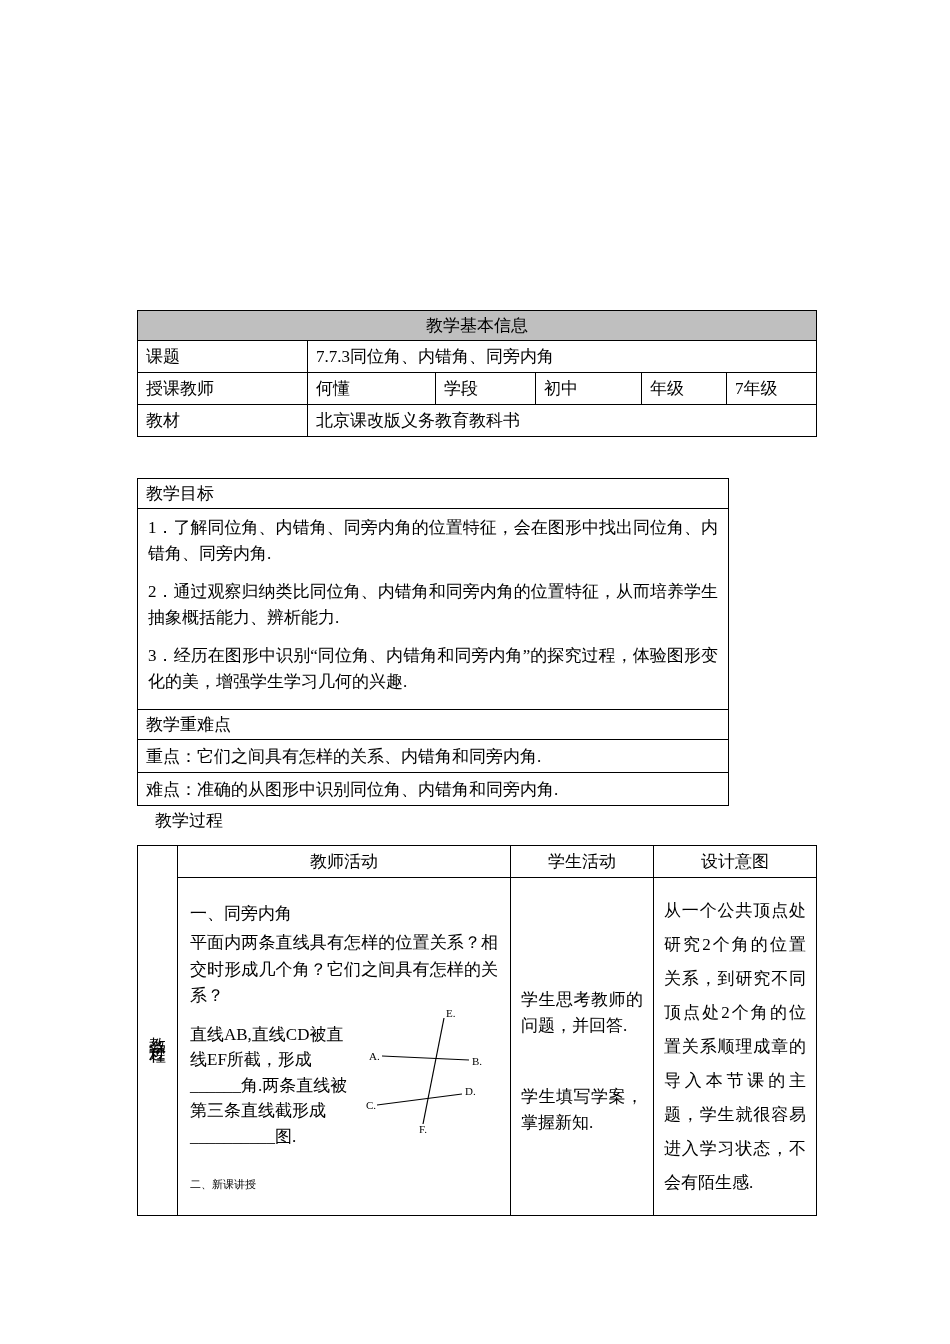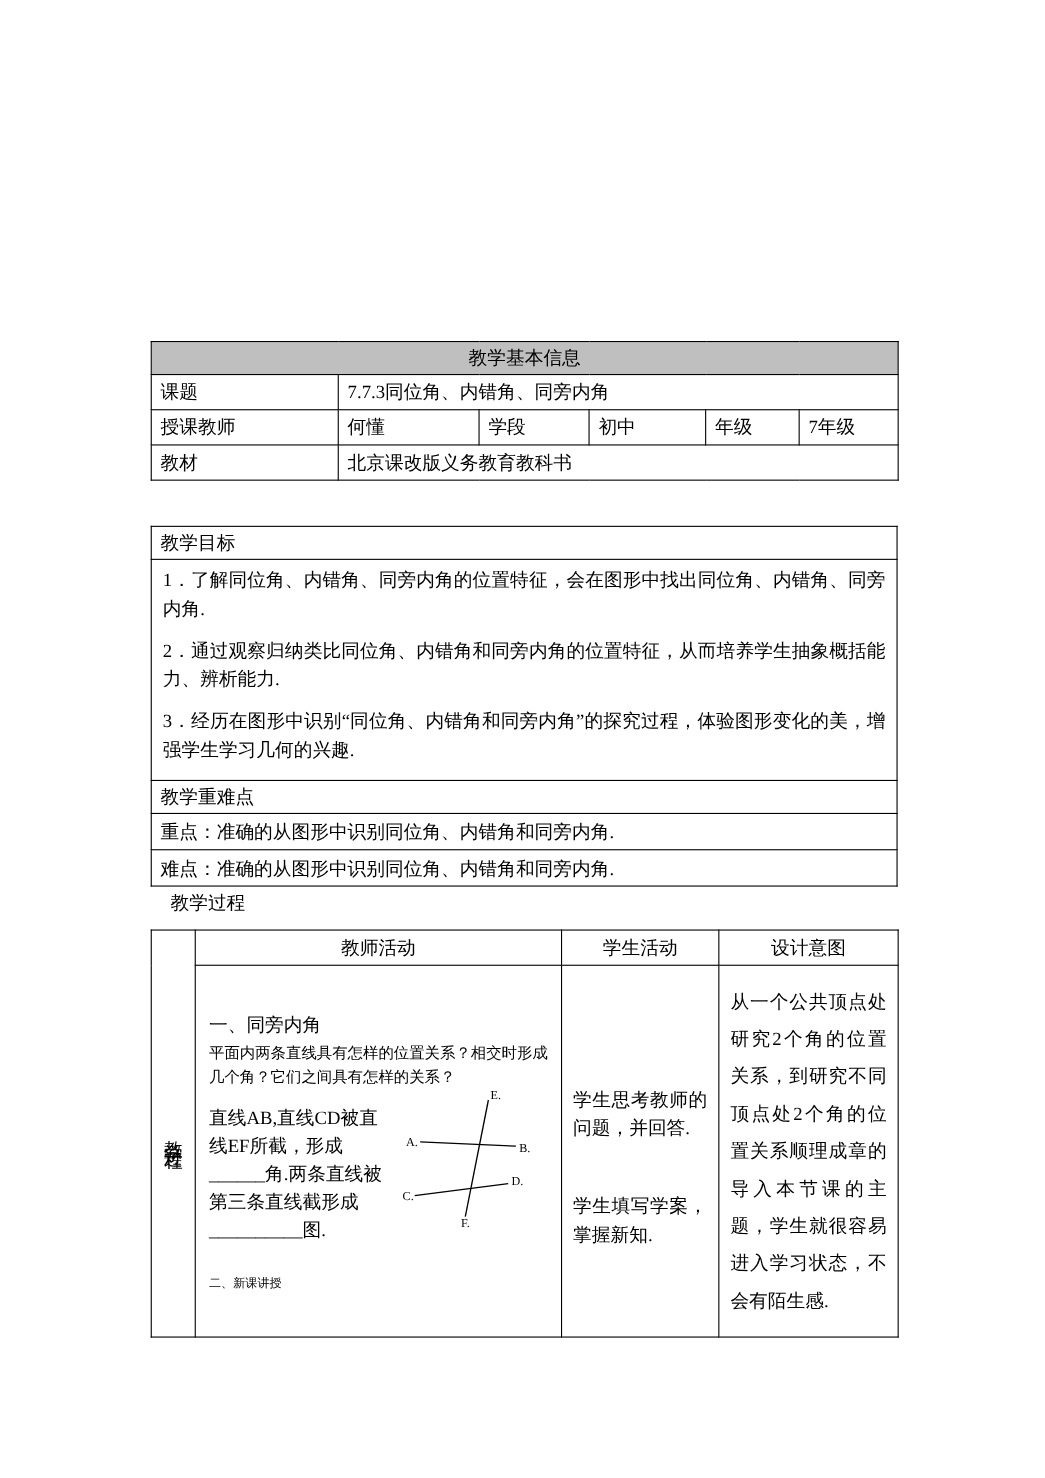--- a/index.html
+++ b/index.html
@@ -3,21 +3,21 @@
 <meta charset="utf-8">
 <style>
   * { margin:0; padding:0; box-sizing:border-box; }
   html,body { background:#ffffff; }
   body {
     width:950px; height:1344px; position:relative;
     font-family:"Liberation Serif","DejaVu Serif",serif;
     color:#000;
   }
   .abs { position:absolute; }
-  table.doc { border-collapse:collapse; width:679px; table-layout:fixed; background:#fff; }
+  table.doc { border-collapse:collapse; width:592px; table-layout:fixed; background:#fff; }
   table.doc td {
     border:1px solid #000;
     font-size:17px; font-weight:normal;
     padding:3px 8px; vertical-align:middle;
     overflow:hidden;
   }
   .center { }
   .gray-head { background:#bfbfbf; text-align:center; }
 
   
@@ -39,21 +39,21 @@
   .tbl3 { left:137px; top:845px; }
   .tbl3 td { vertical-align:top; }
   .tbl3 tr.hdr td { height:32px; vertical-align:middle; text-align:center; }
   .side-cell { width:40px; padding:6px 2px !important; }
   .vert-label {
     writing-mode:vertical-rl; text-orientation:upright;
     font-size:17px; letter-spacing:4px; margin:0 auto; line-height:1;
   }
   .teacher-cell { padding:8px 12px !important; }
   .teacher-cell .sec-title { font-size:17px; line-height:1.5; margin-bottom:4px; }
-  .teacher-cell .sec-text { font-size:14px; line-height:1.55; text-align:justify; margin-bottom:12px; }
+  .teacher-cell .sec-text { font-size:17px; line-height:1.55; text-align:justify; margin-bottom:12px; }
   .fill-block { display:flex; align-items:flex-start; }
   .fill-text { width:190px; font-size:17px; line-height:1.5; }
   .fig { margin-left:6px; margin-top:-16px; flex:0 0 auto; }
   .fig line { stroke:#000; stroke-width:1.2; }
   .fig text { font-size:11px; font-family:"Liberation Serif",serif; }
   .sec2-title { font-size:11px; margin-top:28px; }
   .student-cell { padding:38px 10px 8px 10px !important; }
   .student-cell p { font-size:17px; line-height:1.55; text-align:justify; }
   .student-cell p + p { margin-top:44px; }
   .intent-cell { padding:8px 10px !important; }
@@ -103,21 +103,21 @@
     <td class="obj-cell">
       <p>1．了解同位角、内错角、同旁内角的位置特征，会在图形中找出同位角、内错角、同旁内角.</p>
       <p>2．通过观察归纳类比同位角、内错角和同旁内角的位置特征，从而培养学生抽象概括能力、辨析能力.</p>
       <p>3．经历在图形中识别“同位角、内错角和同旁内角”的探究过程，体验图形变化的美，增强学生学习几何的兴趣.</p>
     </td>
   </tr>
   <tr class="hdr">
     <td class="center">教学重难点</td>
   </tr>
   <tr class="kp-row">
-    <td>重点：准确的从图形中识别同位角、内错角和同旁内角.</td>
+    <td>重点：它们之间具有怎样的关系、内错角和同旁内角.</td>
   </tr>
   <tr class="kp-row">
     <td>难点：准确的从图形中识别同位角、内错角和同旁内角.</td>
   </tr>
 </tbody>
   </table>
 
 <div class="abs process-label">教学过程</div>
 
 <table class="doc abs tbl3">

